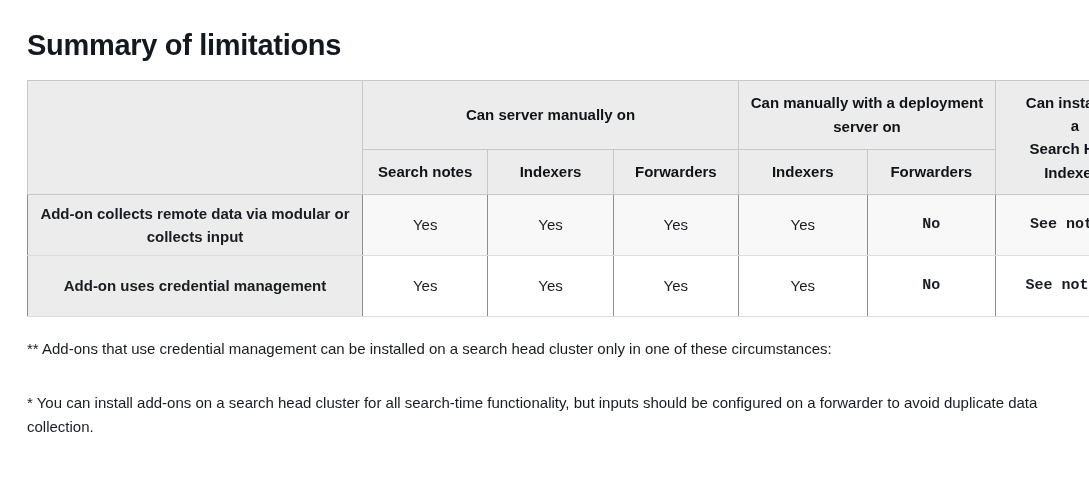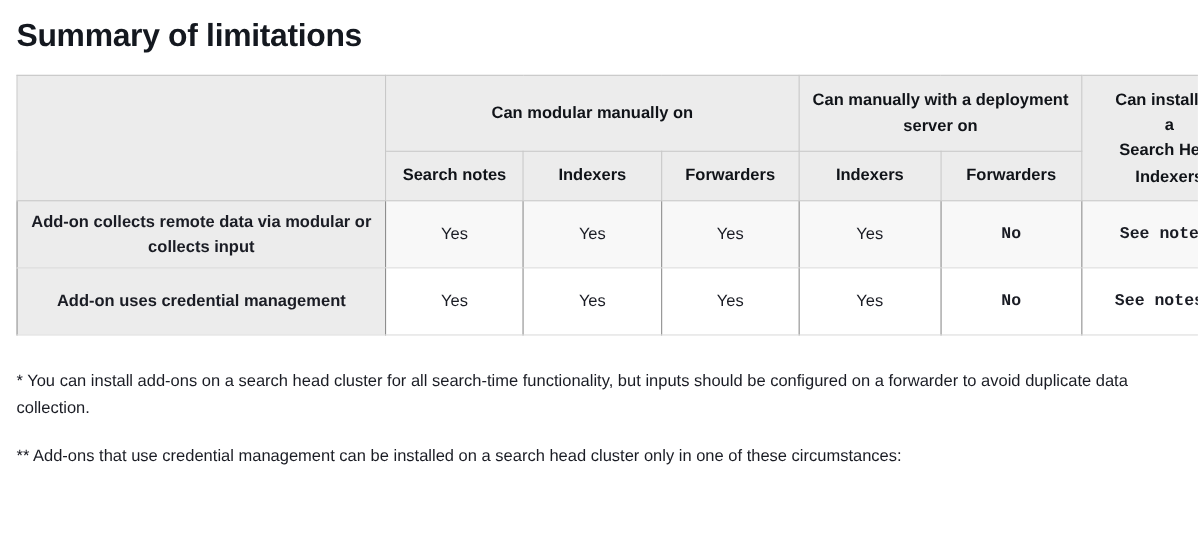--- a/index.html
+++ b/index.html
@@ -10,21 +10,21 @@
   body {
     width: 1089px;
     height: 494px;
     font-family: "Liberation Sans", sans-serif;
     color: #1a1c24;
     overflow: hidden;
     position: relative;
   }
 
   .page {
-    padding: 0;
+    padding: 12px;
     position: relative;
   }
 
   .page-title {
     font-size: 29px;
     font-weight: bold;
     color: #14181f;
     letter-spacing: -0.3px;
     margin: 0;
     padding: 16px 0 0 15px;
@@ -136,21 +136,21 @@
 
 <div class="page">
 
   <h1 class="page-title">Summary of limitations</h1>
 
   <div class="table-wrap">
     <table class="limits">
       <thead>
         <tr>
           <th class="corner-blank" rowspan="2" style="width:318px;"></th>
-          <th class="group-head" colspan="3" style="width:359px;">Can modular manually on</th>
+          <th class="group-head" colspan="3" style="width:359px;">Can server manually on</th>
           <th class="group-head" colspan="2" style="width:240px;">Can manually with a deployment server on</th>
           <th class="shc-head" rowspan="2" style="width:142px;">
             <span>Can install on</span><br>
             <span>a</span><br>
             <span>Search Head</span><br>
             <span>Indexers</span>
           </th>
         </tr>
         <tr>
           <th class="sub-head" style="width:118px;">Search notes</th>
@@ -177,17 +177,17 @@
           <td class="cell-inner-top">Yes</td>
           <td class="cell-inner-top">Yes</td>
           <td class="cell-inner-top bold-cell">No</td>
           <td class="cell-inner-top bold-cell">See notes**</td>
         </tr>
       </tbody>
     </table>
   </div>
 
   <div class="notes">
+    <p class="note second">** Add-ons that use credential management can be installed on a search head cluster only in one of these circumstances:</p>
     <p class="note first">* You can install add-ons on a search head cluster for all search-time functionality, but inputs should be configured on a forwarder to avoid duplicate data collection.</p>
-    <p class="note second">** Add-ons that use credential management can be installed on a search head cluster only in one of these circumstances:</p>
   </div>
 
 </div>
 
 </body></html>

